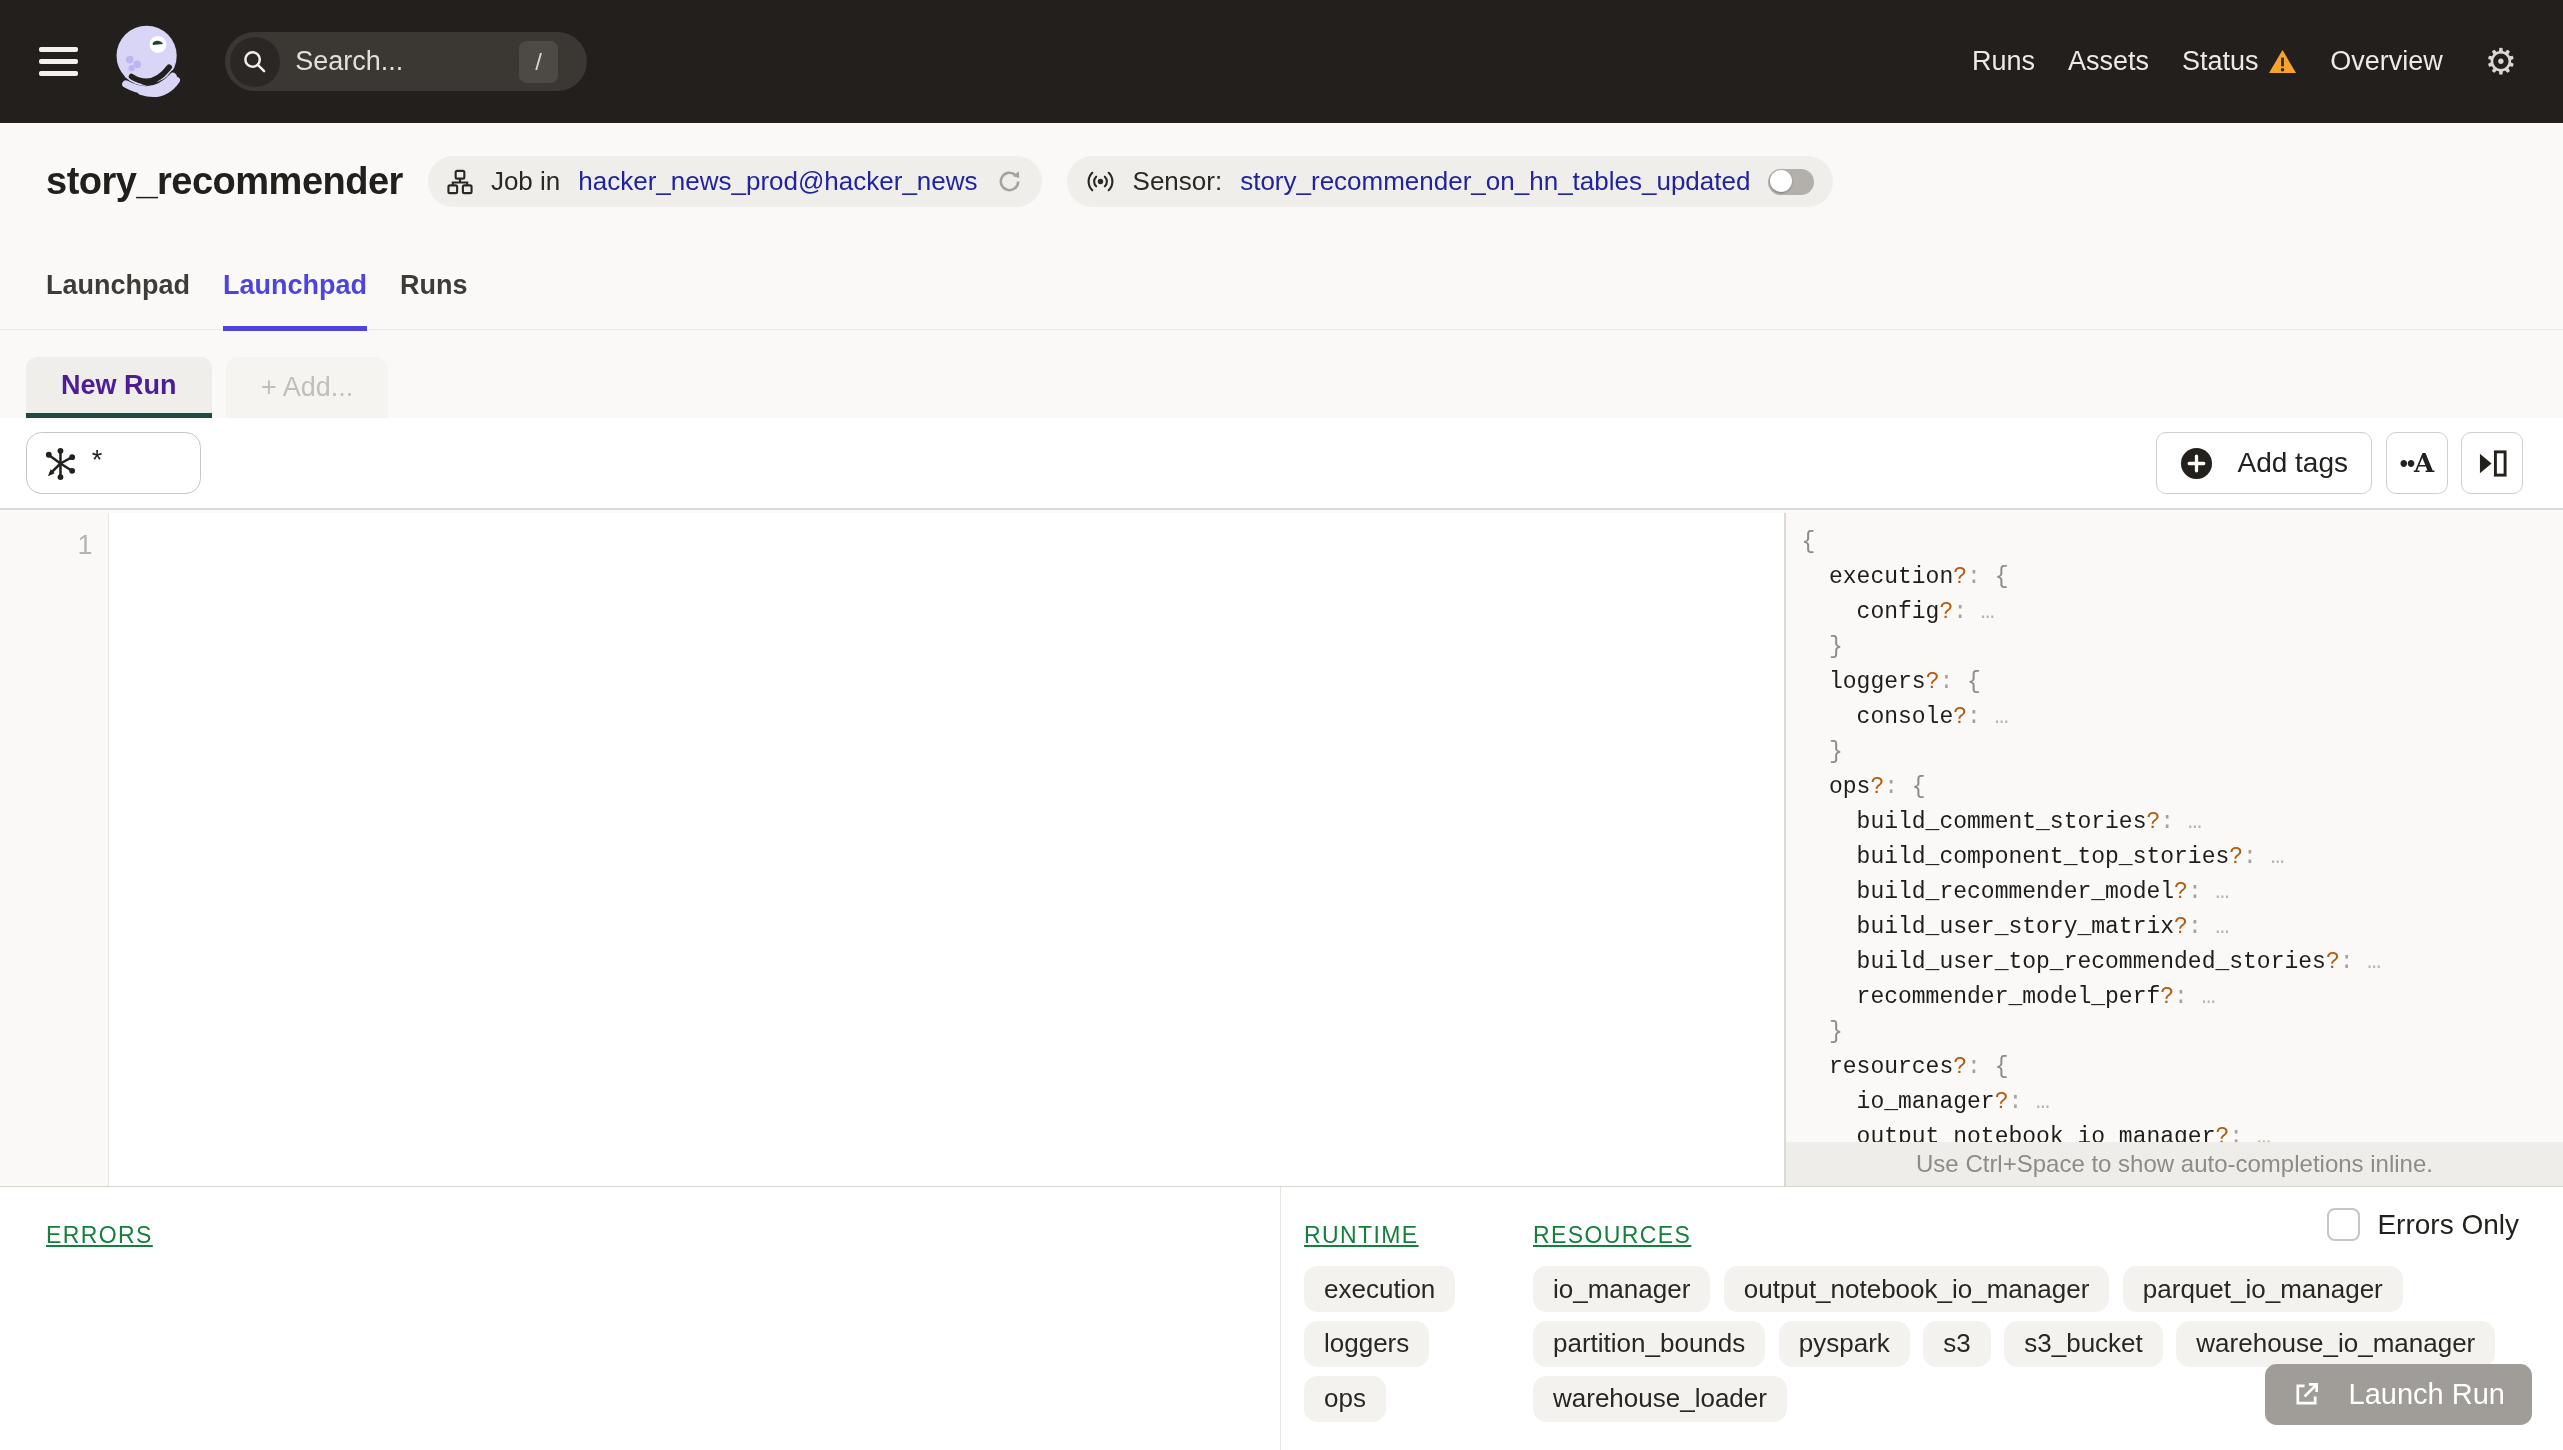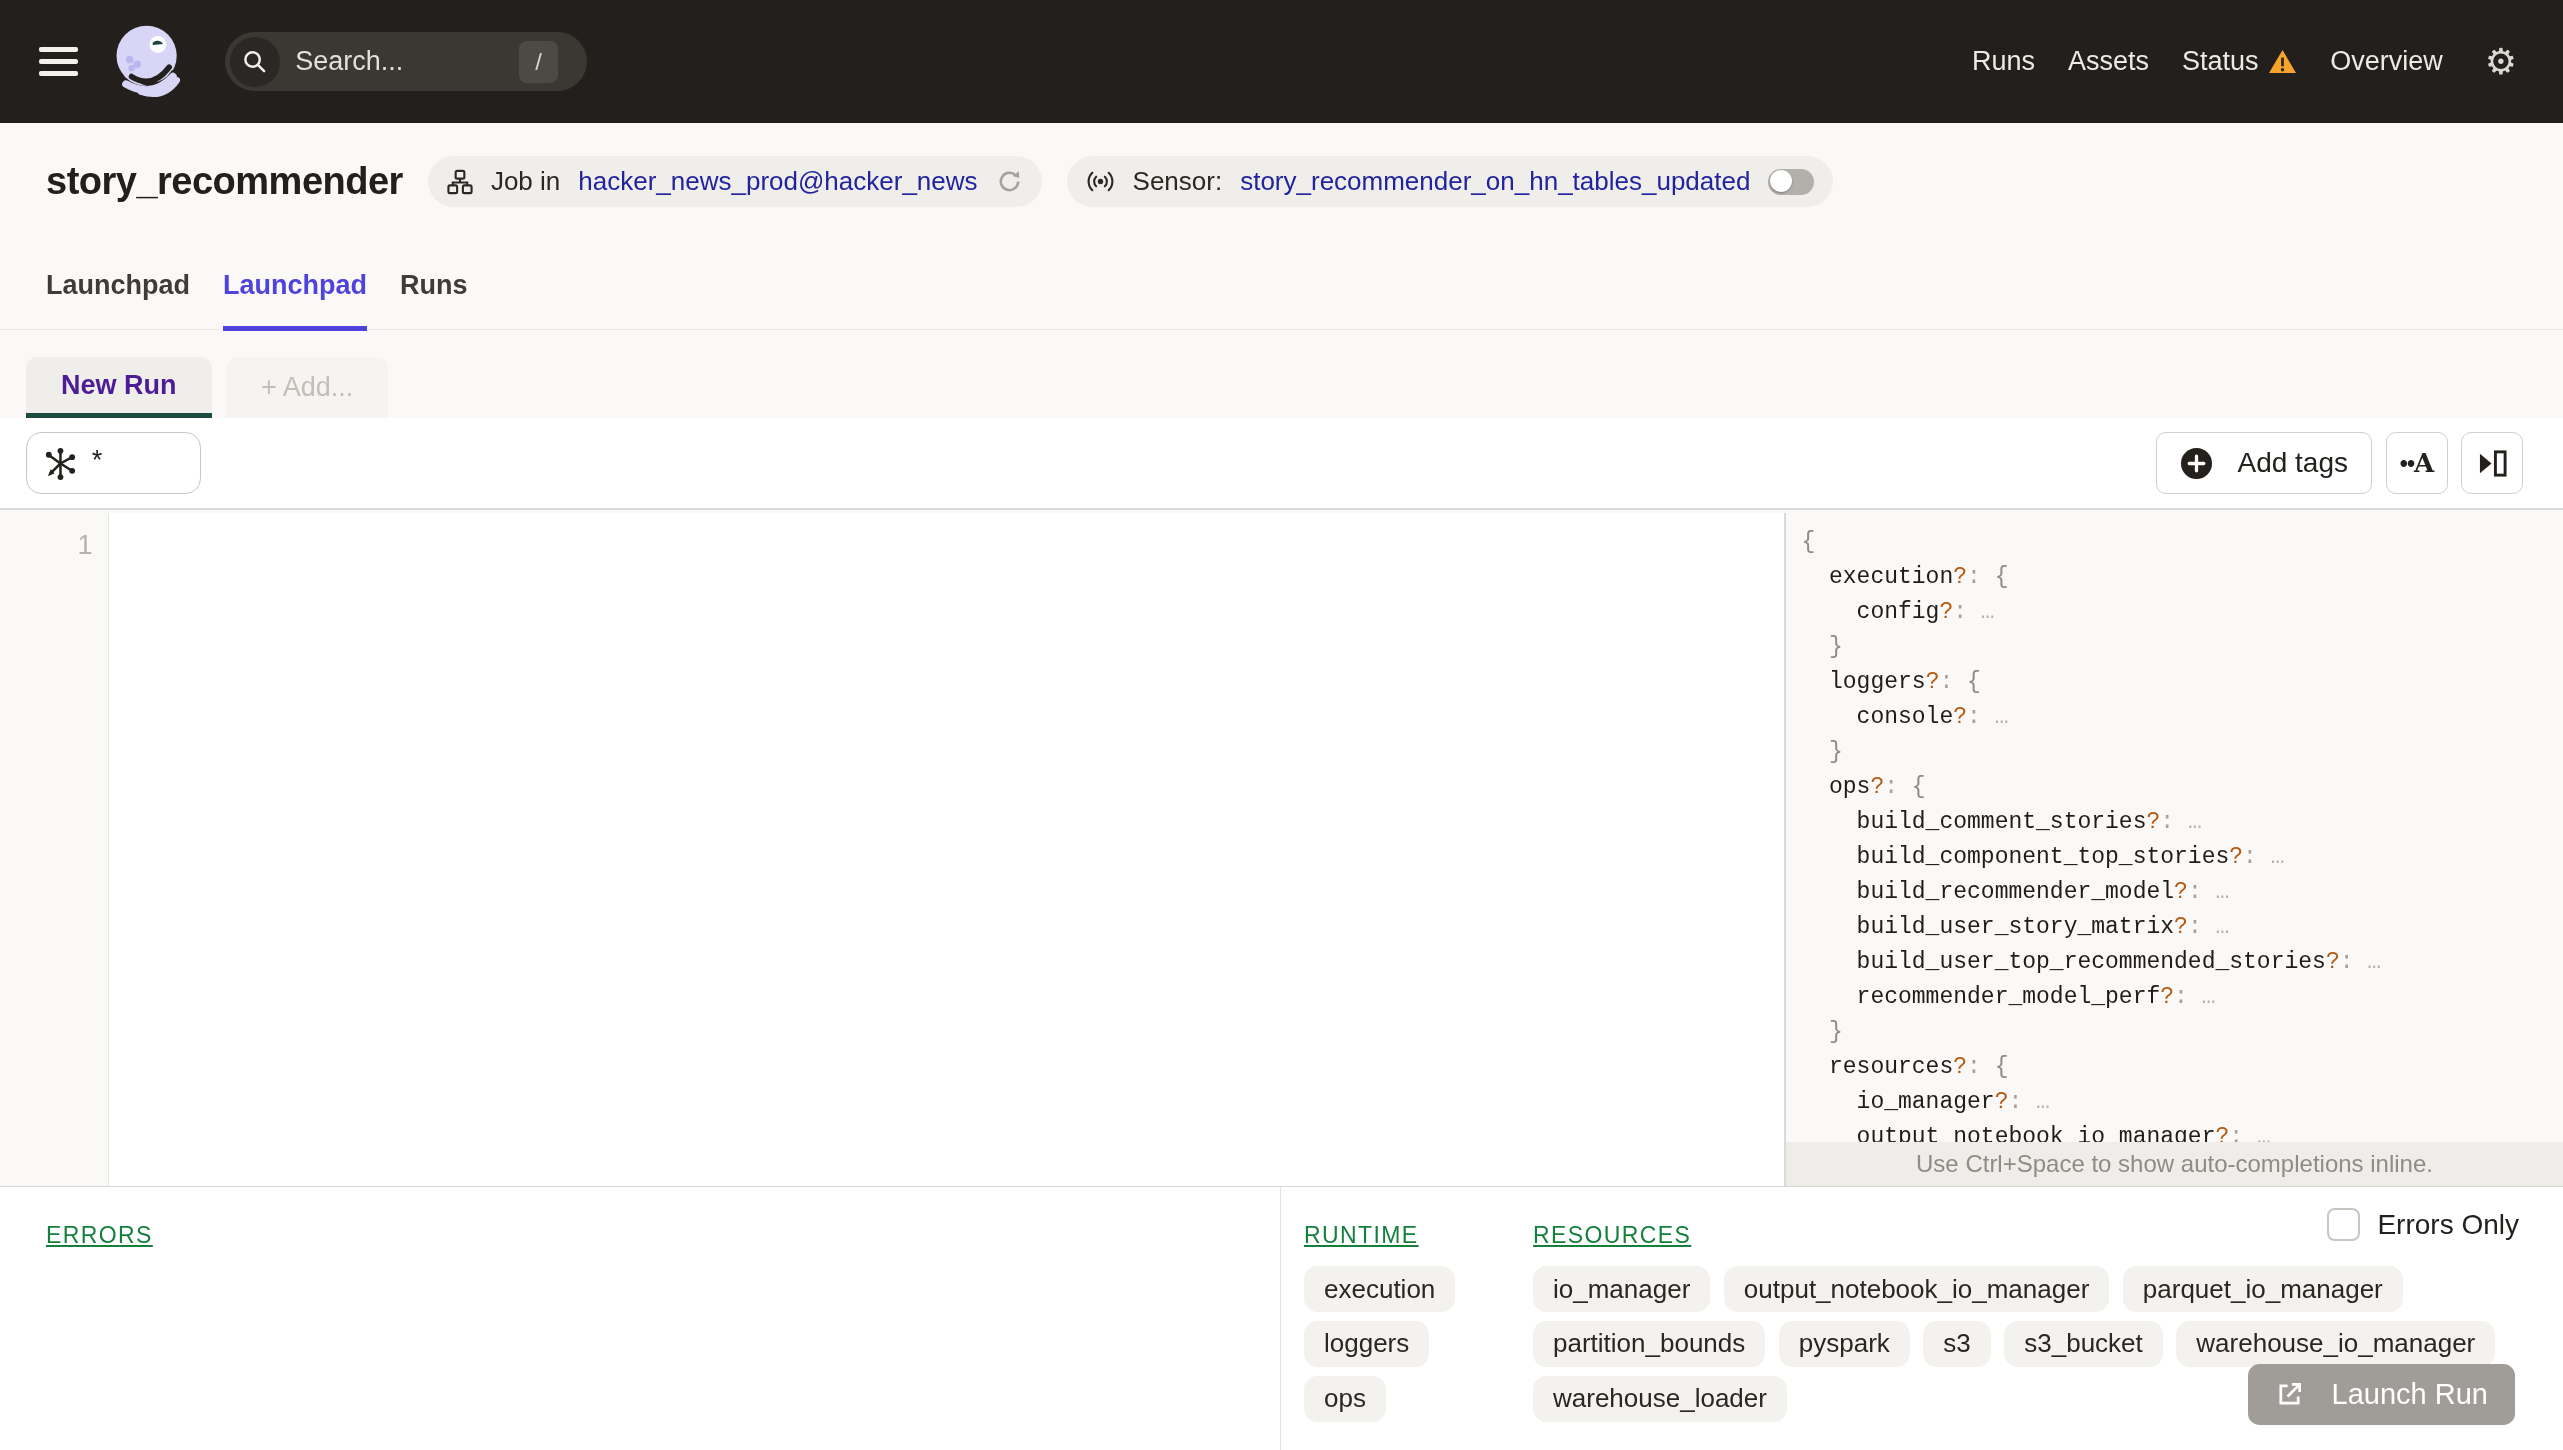--- a/index.html
+++ b/index.html
@@ -99,21 +99,21 @@
   .cols { display:flex; padding:35px 0 0 21px; }
   .col-runtime { width:229px; }
   .col-resources { width:1009px; }
   .tag-stack { margin-top:17.3px; display:flex; flex-direction:column; align-items:flex-start; gap:8.7px; }
   .tag-wrap { margin-top:17.3px; display:flex; flex-wrap:wrap; gap:8.7px 13.5px; }
   .tag { height:46px; padding:0 20px; background:#f4f2ee; border-radius:13.5px; display:flex;
          align-items:center; font-size:26px; color:#2a2723; cursor:pointer; white-space:nowrap; }
   .errors-only { position:absolute; top:21px; right:44px; display:flex; align-items:center; gap:17.3px; cursor:pointer; }
   .checkbox { width:33px; height:33px; border:2.9px solid #c9c6c1; border-radius:7.7px; background:#fff; }
   .errors-only-label { font-size:28px; color:#23211d; }
-  .launch-btn { position:absolute; bottom:25px; right:48px; height:61px; padding:0 27px; background:#a09d99;
+  .launch-btn { position:absolute; bottom:25px; right:31px; height:61px; padding:0 27px; background:#a09d99;
                 border:none; border-radius:11.6px; color:#fff; font-size:29px; display:flex; align-items:center;
                 gap:28px; cursor:pointer; font-family:"Liberation Sans",sans-serif; }
 
   svg { display:block; }
 </style>
 </head>
 <body>
 
 <div class="app">
 

